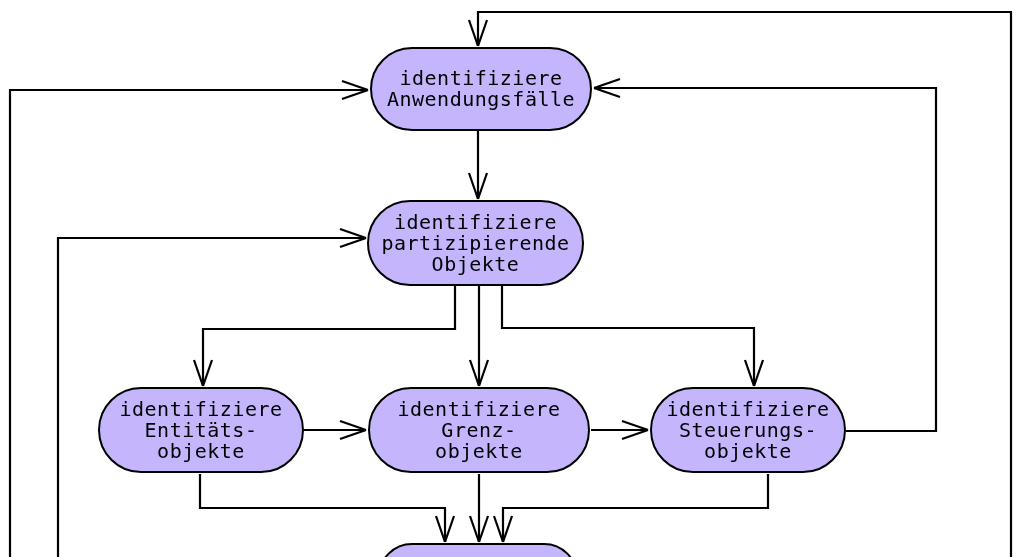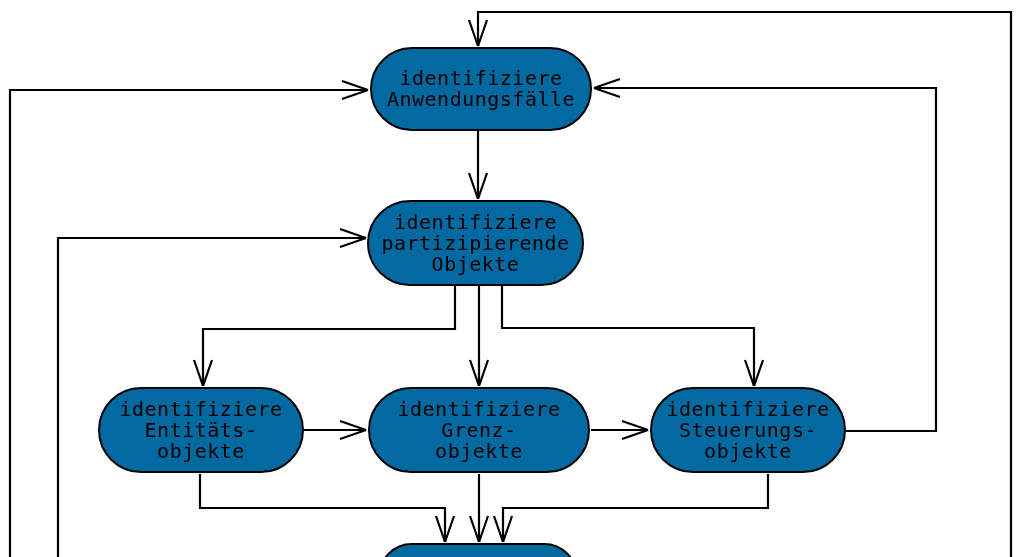--- a/index.html
+++ b/index.html
@@ -3,21 +3,21 @@
 <meta charset="utf-8">
 <style>
   html,body{margin:0;padding:0;background:#ffffff;}
   .canvas{
     position:relative;width:1024px;height:557px;background:#ffffff;
     overflow:hidden;font-family:"DejaVu Sans Mono","Liberation Mono",monospace;
   }
   svg.connectors{position:absolute;left:0;top:0;z-index:1;}
   svg.connectors path{stroke:#000;stroke-width:2.2;fill:none;}
   .node{
-    position:absolute;z-index:2;background:#0369a1;border:2.5px solid #000;
+    position:absolute;z-index:2;background:#c4b5fd;border:2.5px solid #000;
     border-radius:43px;box-sizing:border-box;
     display:flex;align-items:center;justify-content:center;text-align:center;
   }
   .node .label{
     white-space:pre-line;font-size:20px;line-height:21px;color:#000;
     letter-spacing:0.5px;
   }
   .n1{left:370px;top:47px;width:222px;height:84px;}
   .n2{left:367px;top:200px;width:217px;height:86px;}
   .n3{left:98px; top:387px;width:206px;height:86px;}

